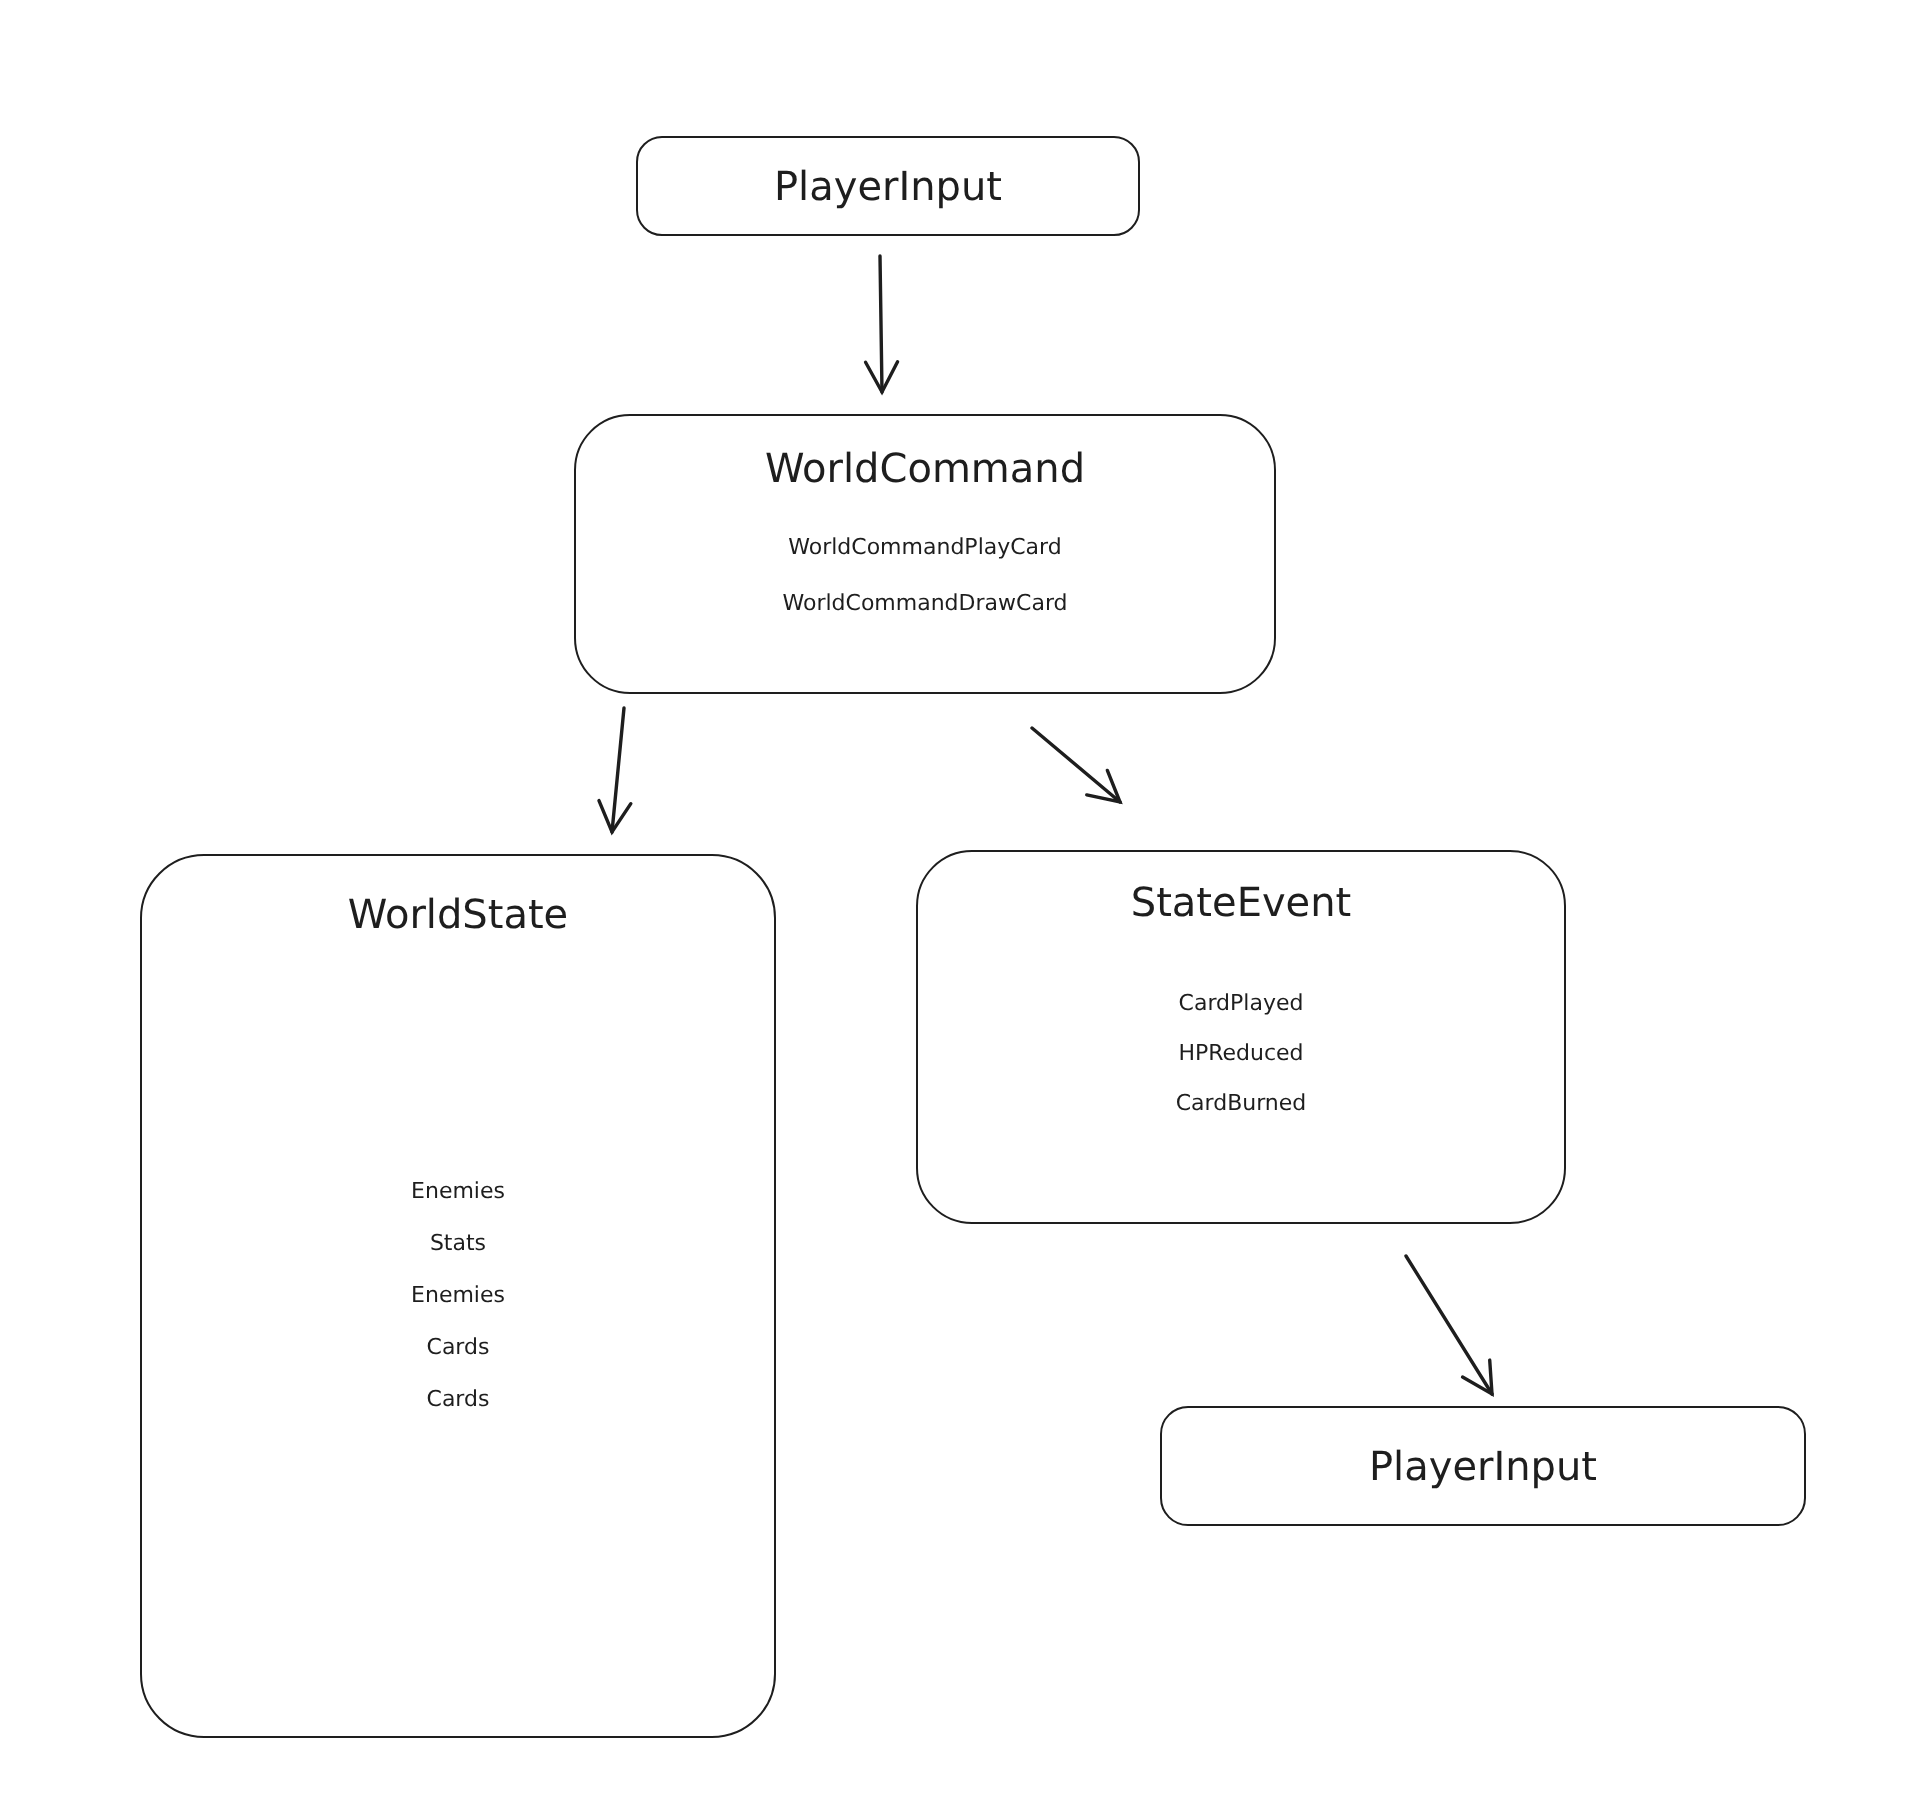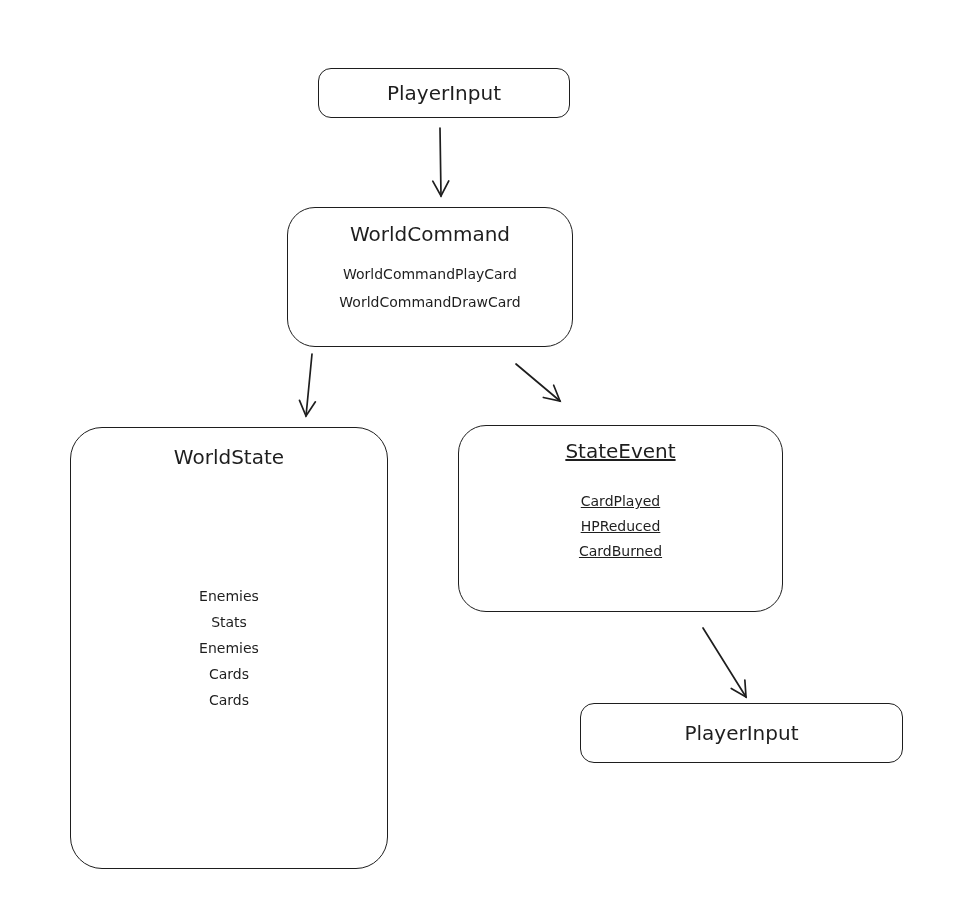--- a/index.html
+++ b/index.html
@@ -36,55 +36,54 @@
     border-radius: 26px;
     background: var(--bg);
     text-align: center;
   }
   .node-title {
     font-size: 20px;
     line-height: 30px;
     white-space: nowrap;
   }
   .node-items {
-    font-size: 14px;
+    font-size: 11px;
   }
   .node-item {
     white-space: nowrap;
   }
   .node--bar {
     display: flex;
     align-items: center;
     justify-content: center;
   }
   #node-player-input {
     left: 318px; top: 68px; width: 252px; height: 50px;
     border-radius: 13px;
   }
   #node-world-command {
-    left: 287px; top: 207px; width: 286px; height: 140px;
+    left: 287px; top: 207px; width: 351px; height: 140px;
     border-radius: 28px;
   }
   #node-world-command .node-title { margin-top: 11px; }
   #node-world-command .node-items { margin-top: 11px; line-height: 28px; }
   #node-world-state {
     left: 70px; top: 427px; width: 318px; height: 442px;
     border-radius: 32px;
   }
   #node-world-state .node-title { margin-top: 14px; }
   #node-world-state .node-items {
     position: absolute;
     left: 0; right: 0; top: 50%;
     transform: translateY(-50%);
     line-height: 26px;
   }
   #node-state-event {
     left: 458px; top: 425px; width: 325px; height: 187px;
     border-radius: 28px;
-    text-decoration: underline;
   }
   #node-state-event .node-title { margin-top: 10px; }
   #node-state-event .node-items { margin-top: 23px; line-height: 25px; }
   #node-presentation {
     left: 580px; top: 703px; width: 323px; height: 60px;
     border-radius: 14px;
   }
 </style>
 </head>
 <body>

